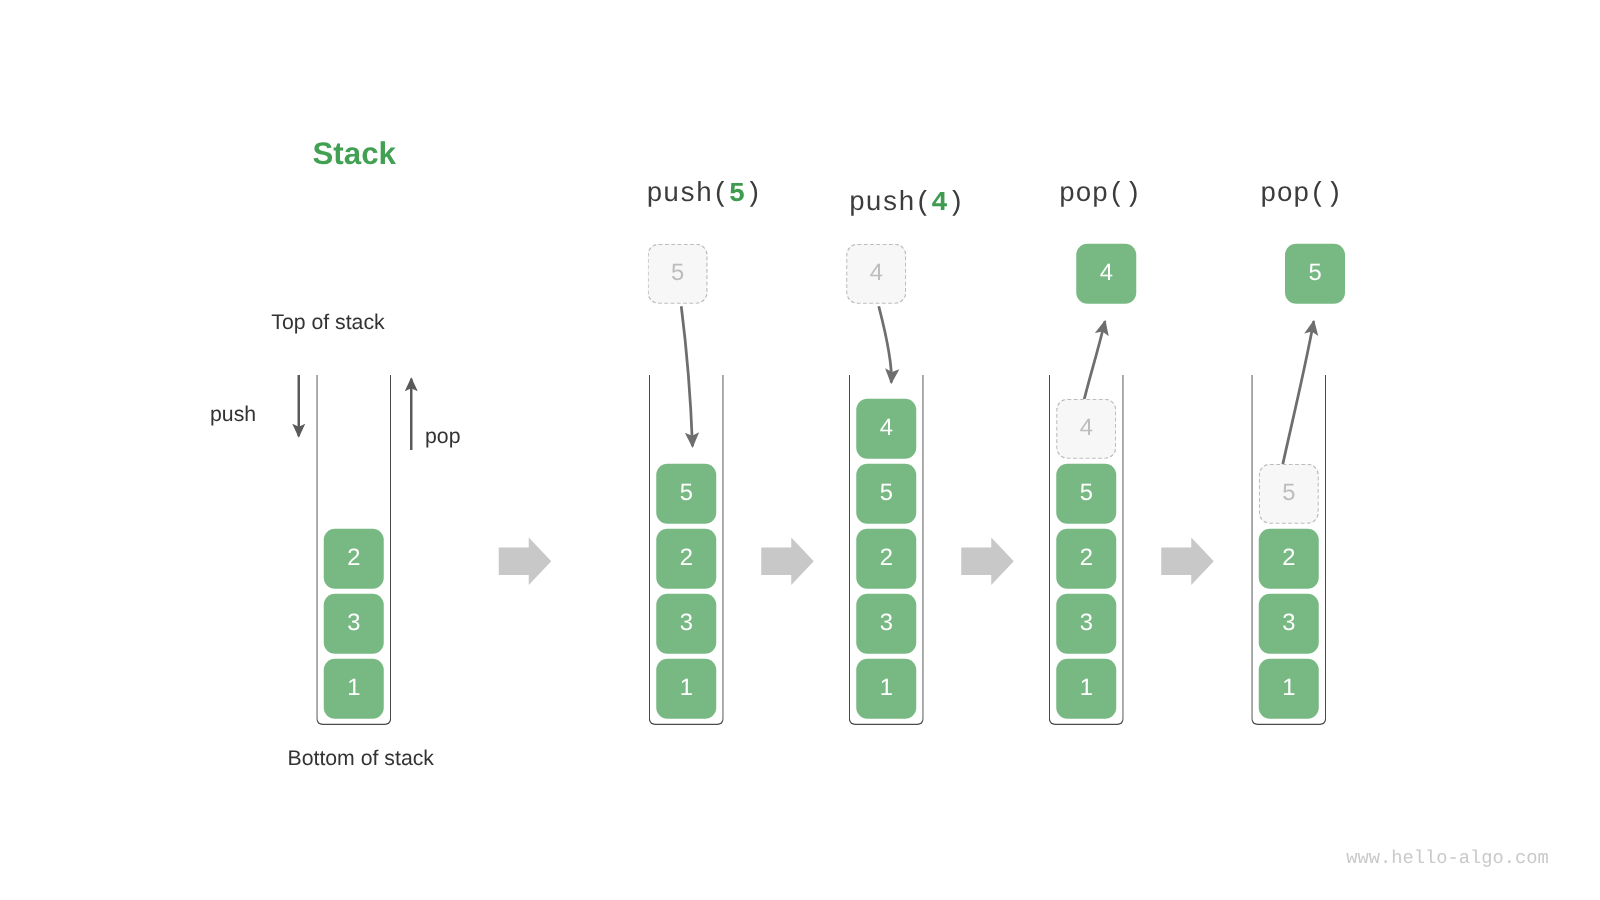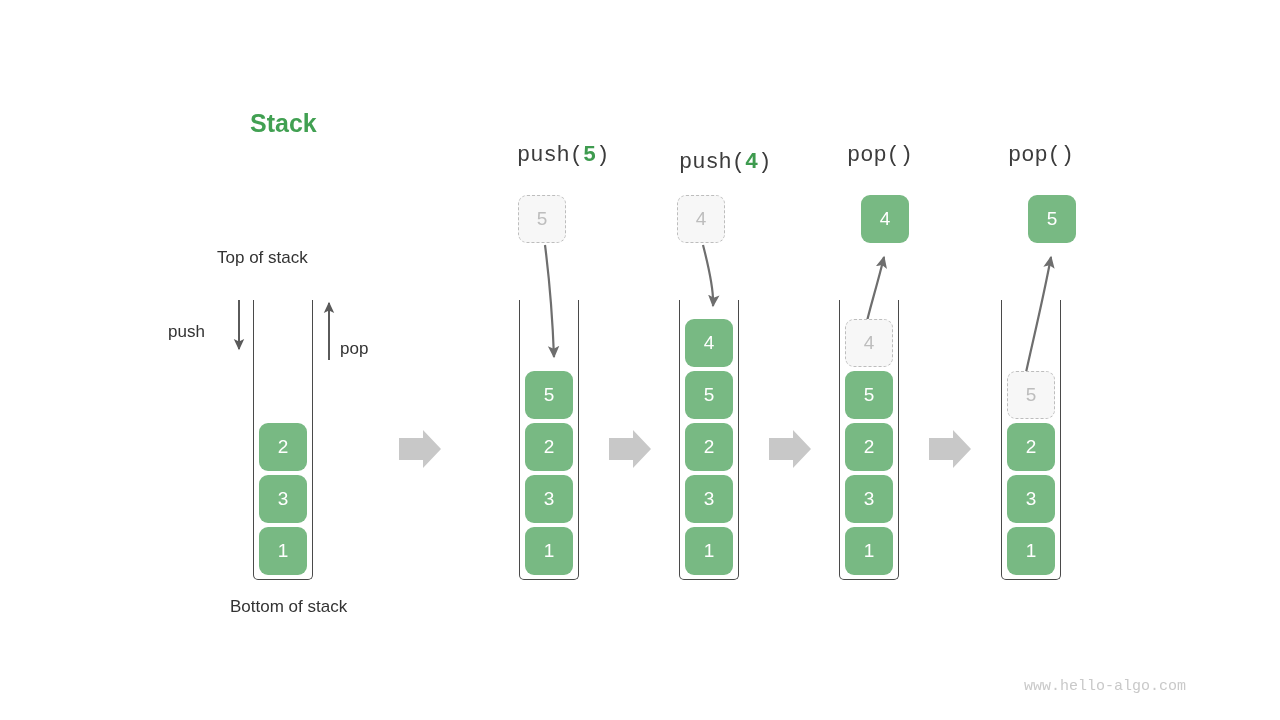--- a/index.html
+++ b/index.html
@@ -200,13 +200,13 @@
 <div class="stack-col">
   <div class="op-label" style="left:1008px; top:143px;"><span>pop(</span><span class="arg"></span><span>)</span></div>
   <div class="cell filled" style="left:1028px; top:195px;">5</div>
   <div class="tube" style="left:1001px; top:300px; width:60px; height:280px;"></div>
   <div class="cell ghost" style="left:1007px; top:371px;">5</div>
   <div class="cell filled" style="left:1007px; top:423px;">2</div>
   <div class="cell filled" style="left:1007px; top:475px;">3</div>
   <div class="cell filled" style="left:1007px; top:527px;">1</div>
 </div>
 
-<div class="watermark" style="left:1024px; top:678px;">www.hello-algo.com</div>
+<div class="watermark" style="left:1077px; top:678px;">www.hello-algo.com</div>
 
 </body></html>

